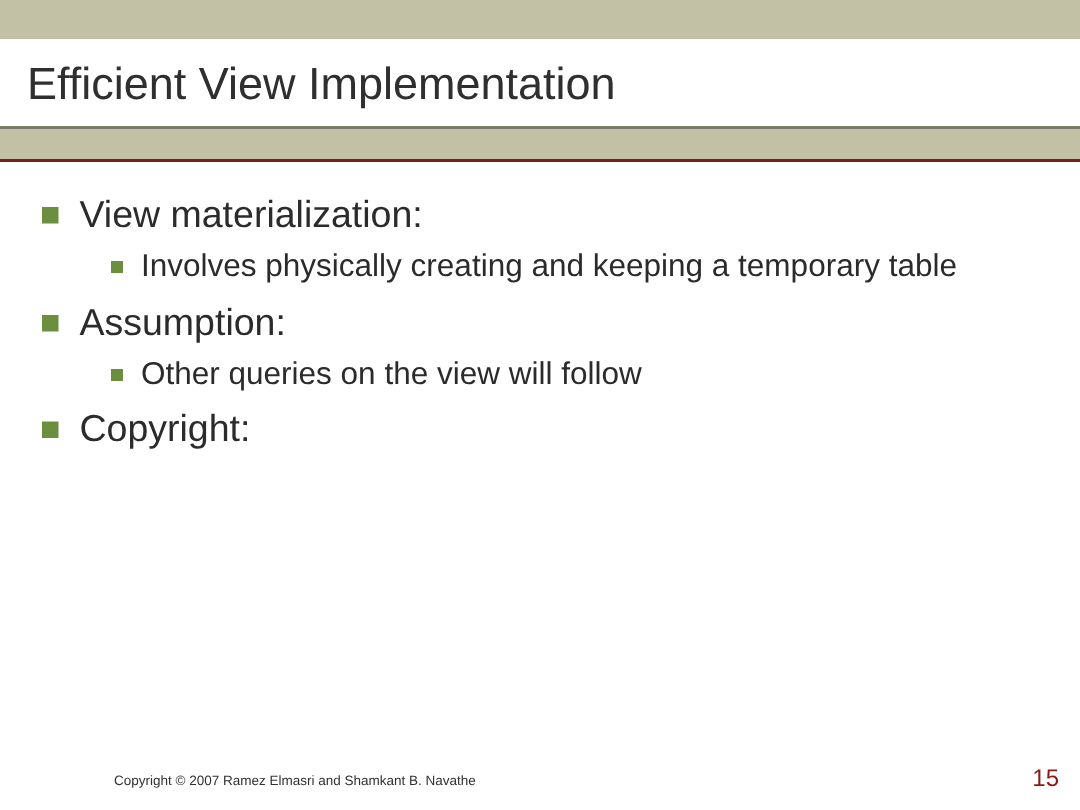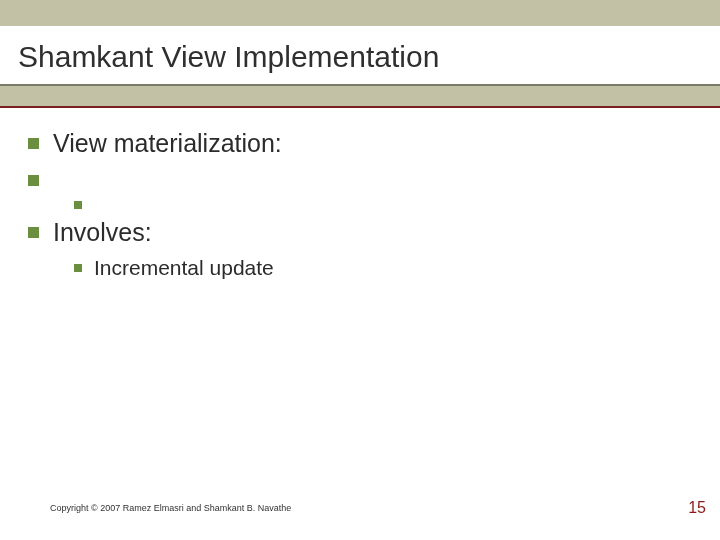--- a/index.html
+++ b/index.html
@@ -77,70 +77,72 @@
     margin-right: 12px;
     flex-shrink: 0;
   }
   .l2 .text {
     font-size: 21px;
     color: #2b2b2b;
     line-height: 1.25;
   }
   .footer {
     position: absolute;
-    left: 0; right: 0; bottom: 16px;
+    left: 0; right: 0; bottom: 4px;
     height: 28px;
     display: flex;
     align-items: center;
     justify-content: space-between;
-    padding: 0 14px 4px 50px;
+    padding: 0 14px 4px 76px;
   }
   .copyright {
     font-size: 9px;
     color: #323232;
   }
   .pagenum {
     font-size: 16px;
     color: #8a1a1a;
     font-weight: normal;
   }
 </style>
 </head>
 <body>
 
 <div class="top-band"></div>
 
 <div class="title-area">
-  <h1 class="title">Shamkant View Implementation</h1>
+  <h1 class="title">Efficient View Implementation</h1>
 </div>
 
 <div class="under-band"></div>
 
 <div class="content">
 
   <div class="l1">
     <div class="bullet"></div>
     <div class="text">View materialization:</div>
   </div>
-
-  <div class="l1">
-    <div class="bullet"></div>
-  </div>
   <div class="l2">
     <div class="bullet"></div>
+    <div class="text">Involves physically creating and keeping a temporary table</div>
   </div>
 
   <div class="l1">
     <div class="bullet"></div>
-    <div class="text">Involves:</div>
+    <div class="text">Assumption:</div>
+  </div>
+  <div class="l2">
+    <div class="bullet"></div>
+    <div class="text">Other queries on the view will follow</div>
   </div>
 
-  <div class="l2">
+  <div class="l1">
     <div class="bullet"></div>
-    <div class="text">Incremental update</div>
+    <div class="text">Copyright:</div>
   </div>
+
 
 </div>
 
 <div class="footer">
   <div class="copyright">Copyright © 2007 Ramez Elmasri and Shamkant B. Navathe</div>
   <div class="pagenum">15</div>
 </div>
 
 </body></html>

